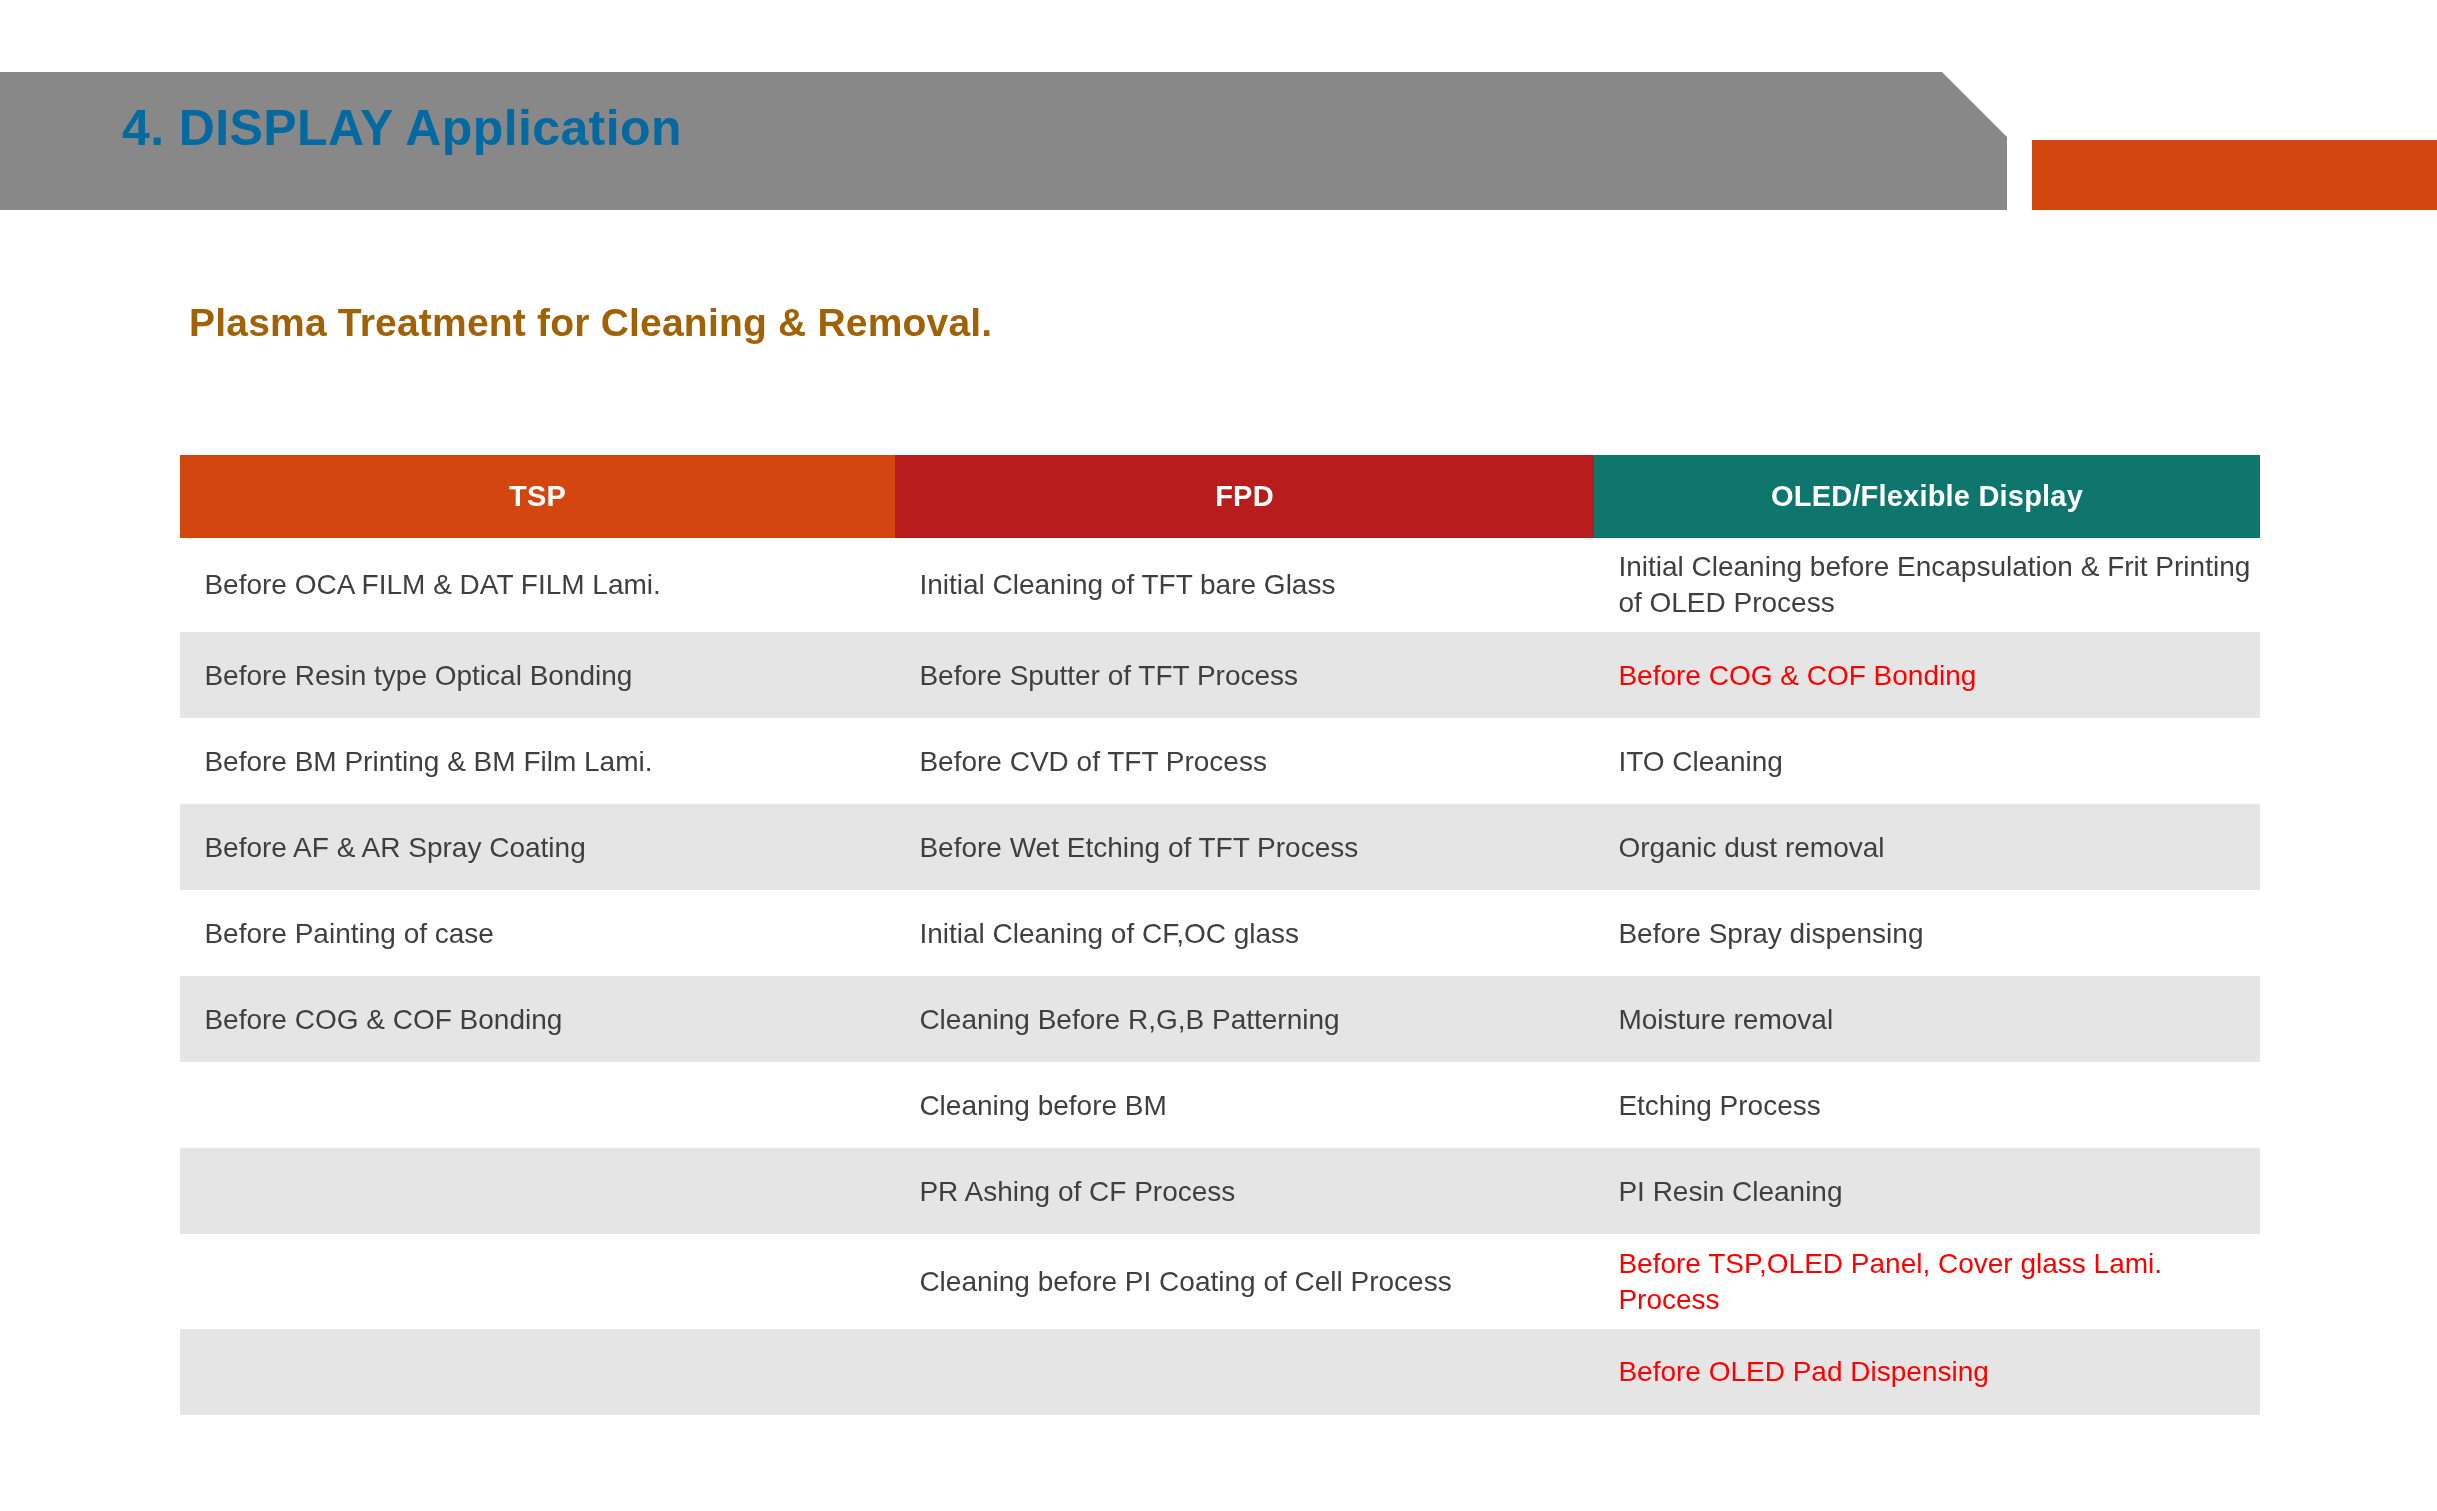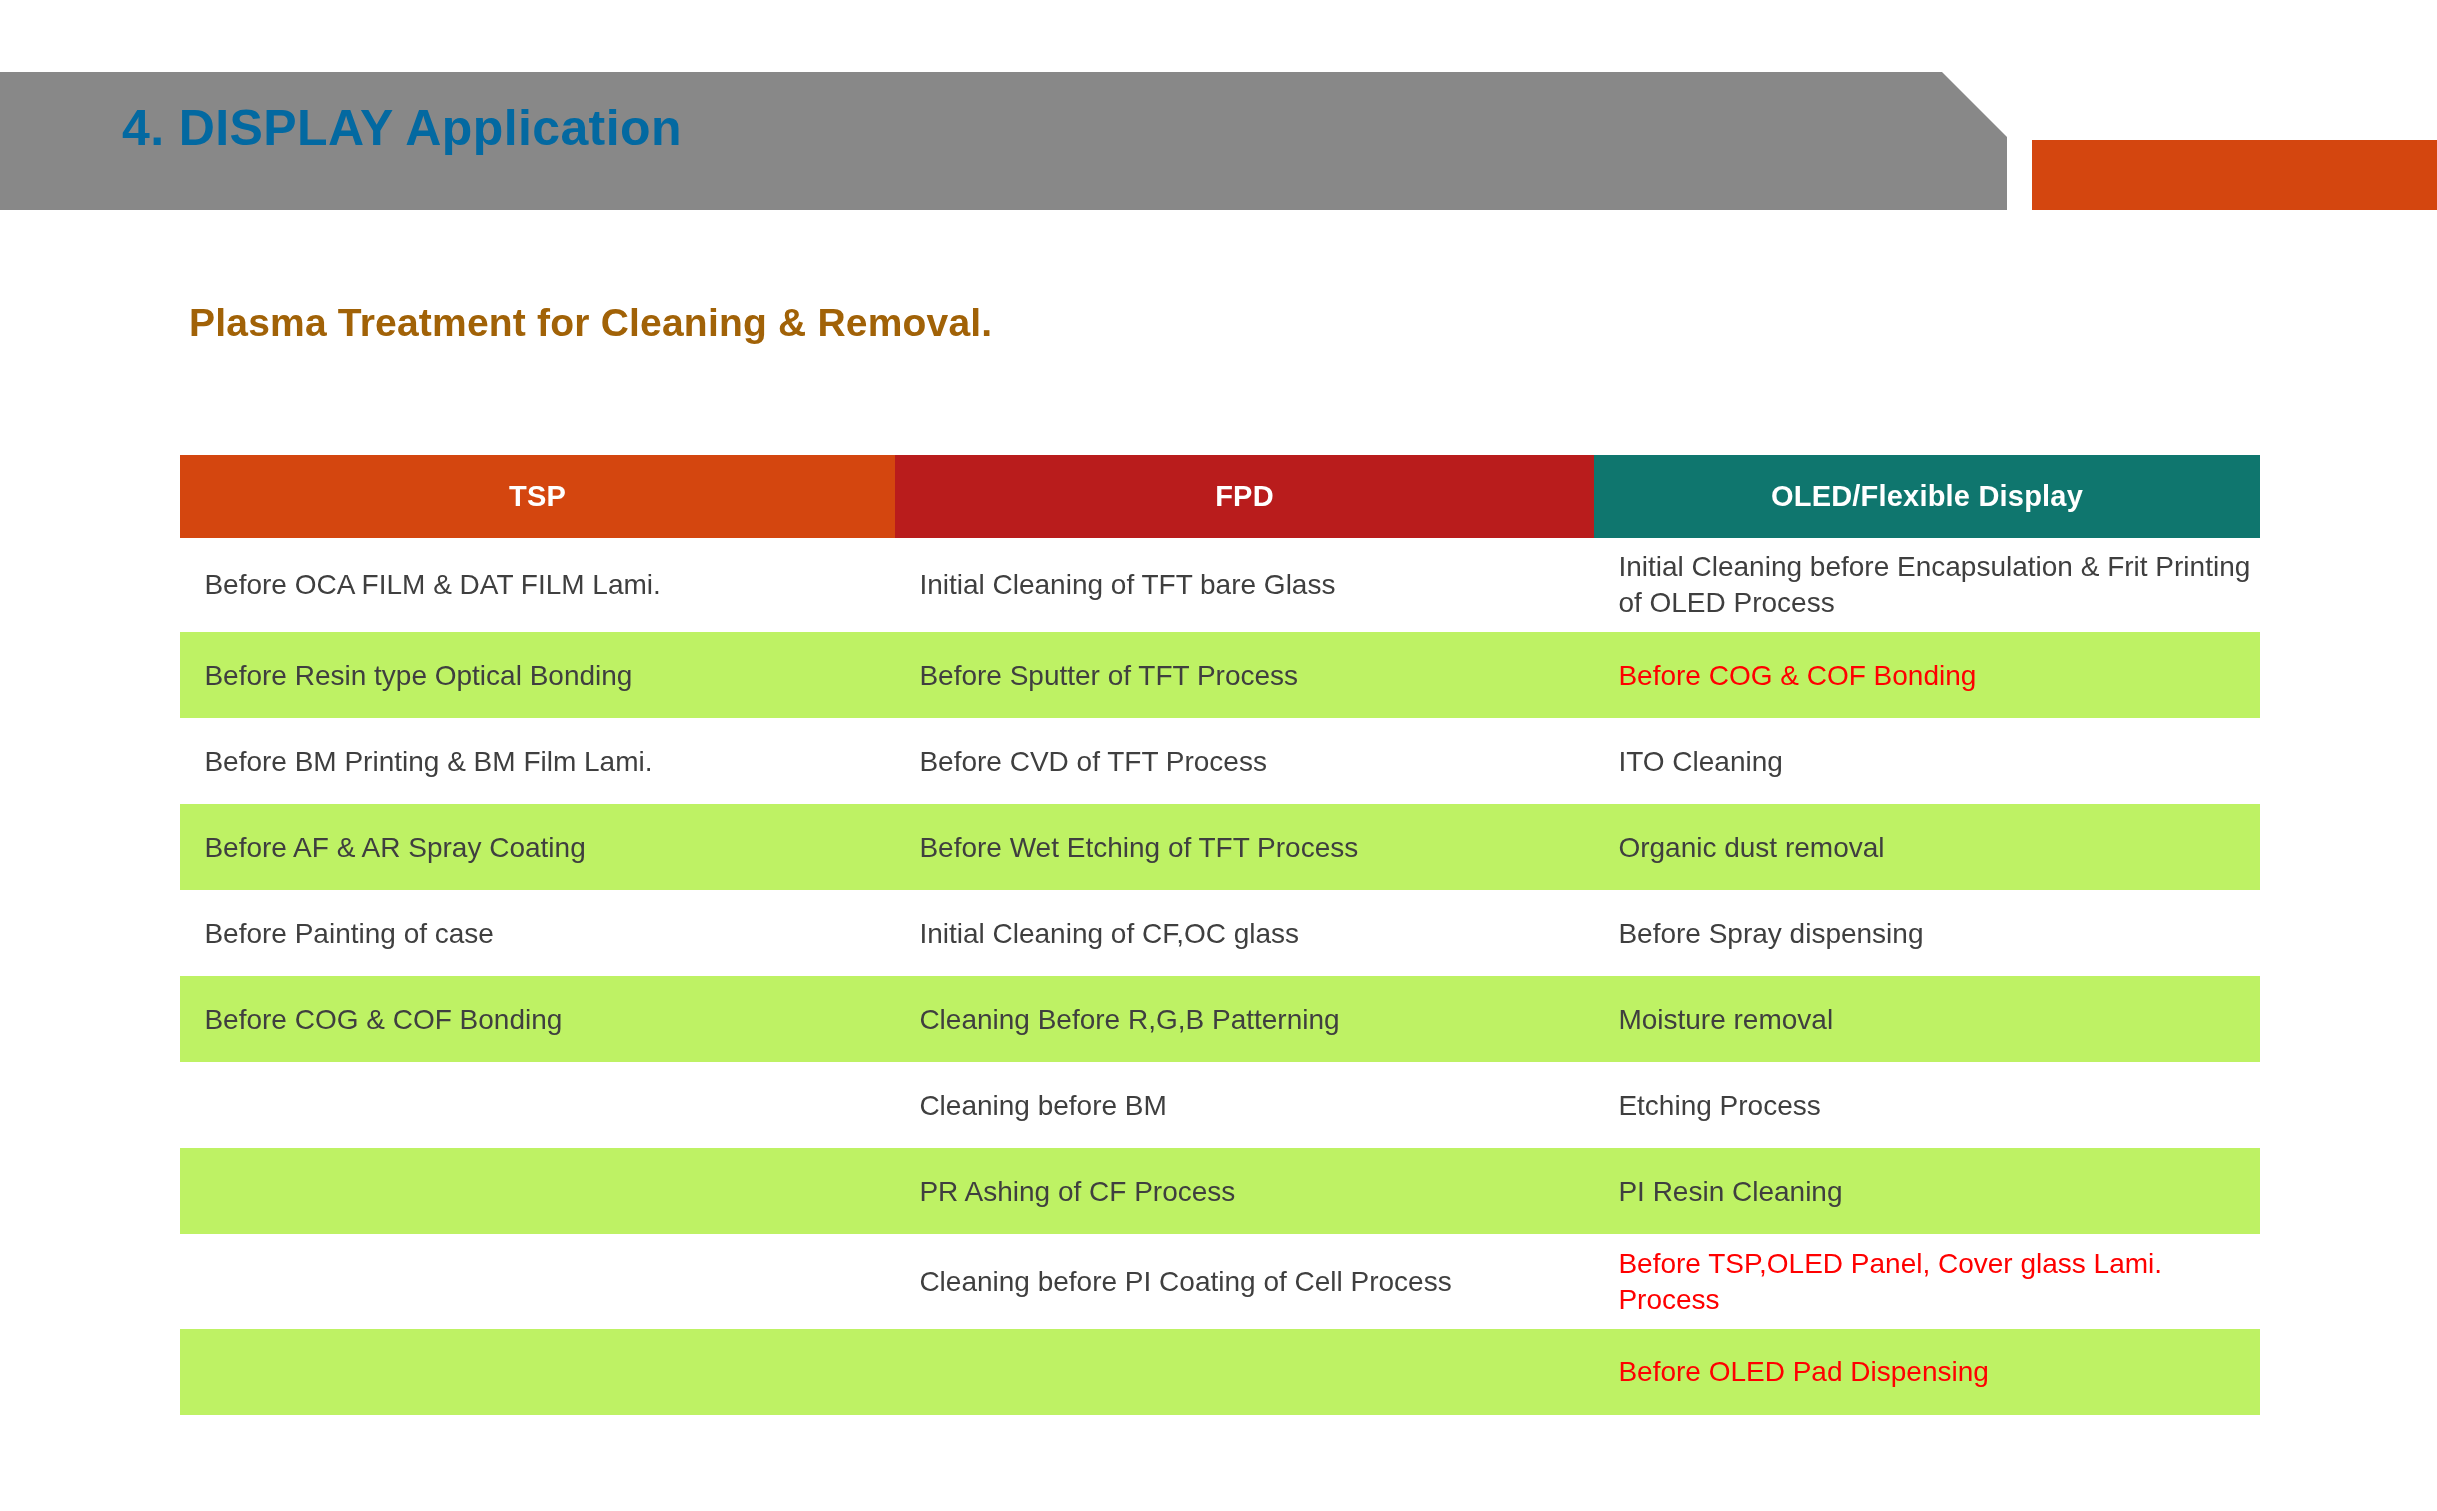--- a/index.html
+++ b/index.html
@@ -84,21 +84,21 @@
   }
   .th-tsp   { width: 715px; background: #d4460f; }
   .th-fpd   { width: 699px; background: #b91c1c; }
   .th-oled  { width: 666px; background: #0f766e; }
 
   .tr {
     display: flex;
     align-items: stretch;
     min-height: 86px;
   }
-  .tr.shade { background: #bef264; }
+  .tr.shade { background: #e5e5e5; }
   .td {
     display: flex;
     align-items: center;
     font-size: 28px;
     color: #3f3f3f;
     line-height: 1.28;
     padding: 11.4px 0 11.4px 24.4px;
     box-sizing: border-box;
   }
   .td-tsp  { width: 715px; }

